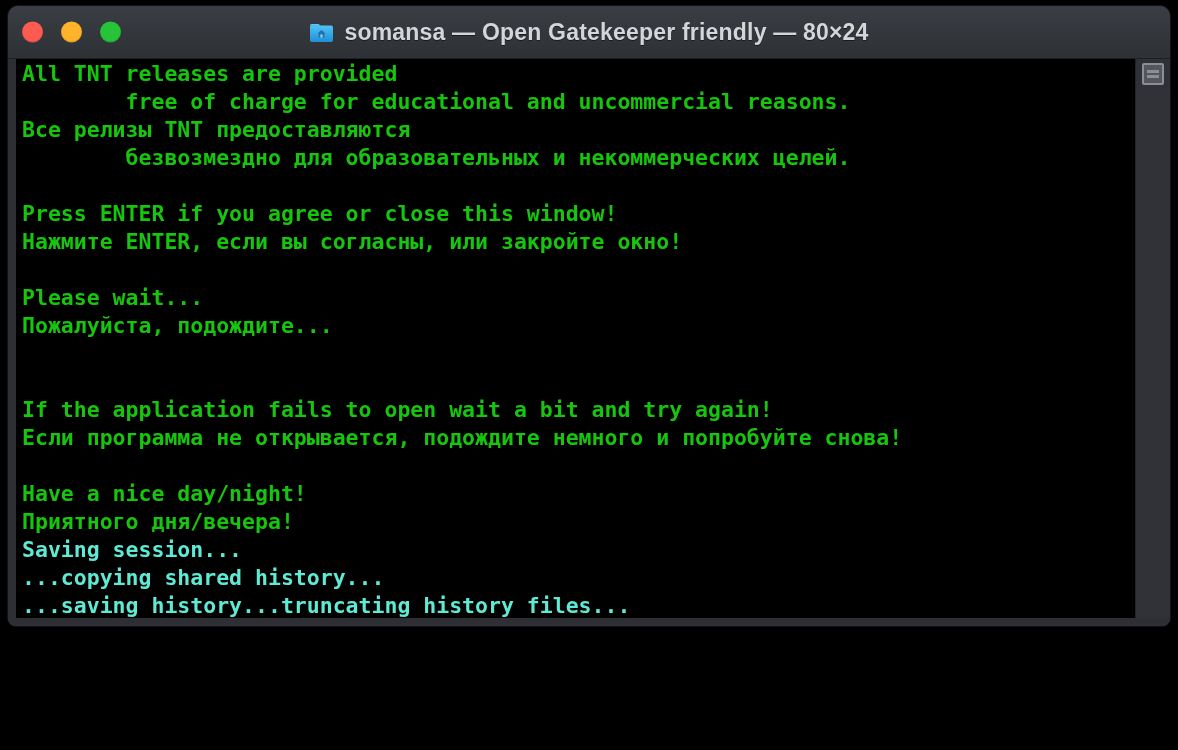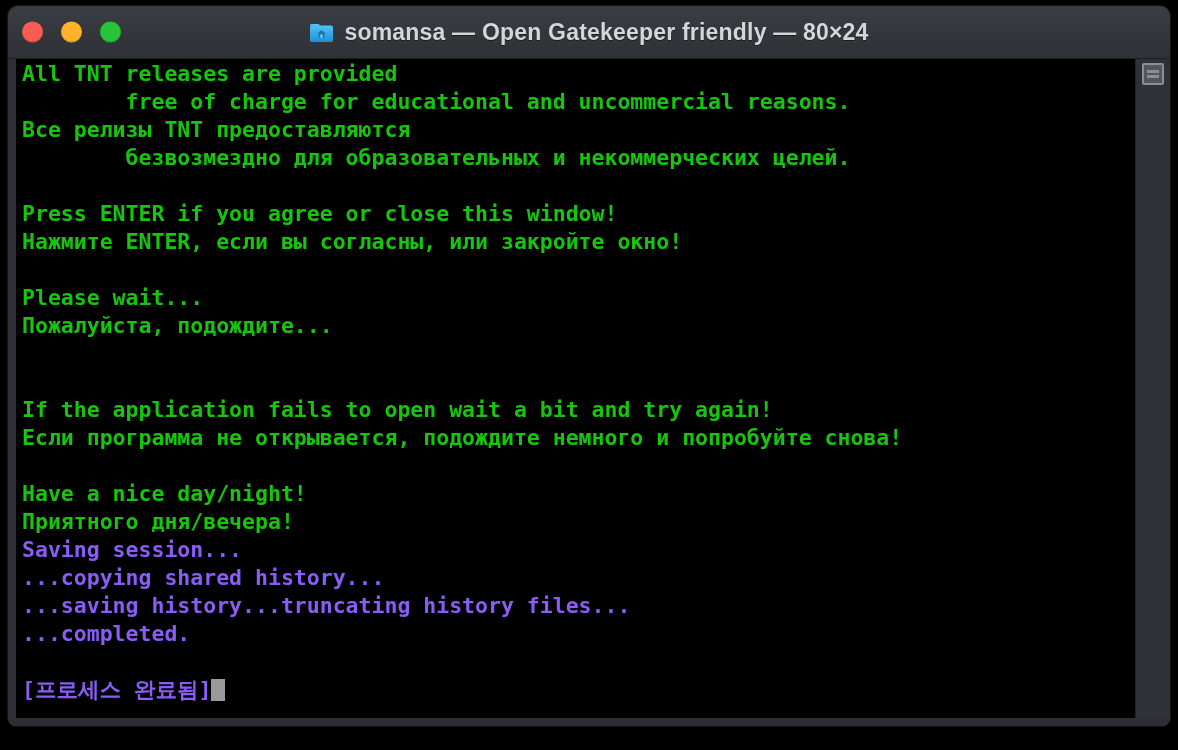--- a/index.html
+++ b/index.html
@@ -18,21 +18,21 @@
     height: 750px;
     background: #000000;
   }
 
   
   .window {
     position: absolute;
     left: 8px;
     top: 6px;
     width: 1162px;
-    height: 720px;
+    height: 620px;
     border-radius: 10px 10px 8px 8px;
     background: #2d2f34;
     box-shadow: 0 0 0 1px #121316, 0 6px 18px rgba(0,0,0,0.85);
     overflow: hidden;
   }
 
   
   .titlebar {
     position: relative;
     height: 52px;
@@ -119,21 +119,21 @@
     font-family: "DejaVu Sans Mono", "Liberation Mono", monospace;
     font-size: 21.5px;
     line-height: 28px;
     white-space: pre;
     font-weight: bold;
     letter-spacing: 0px;
   }
 
   .row { height: 28px; white-space: pre; }
   .c-green { color: #16c60c; }
-  .c-white { color: #8b5cf6; }
+  .c-white { color: #5eead4; }
 
   .cursor-block {
     display: inline-block;
     width: 14px;
     height: 22px;
     background: #9a9a9a;
     vertical-align: -4px;
   }
 
   

